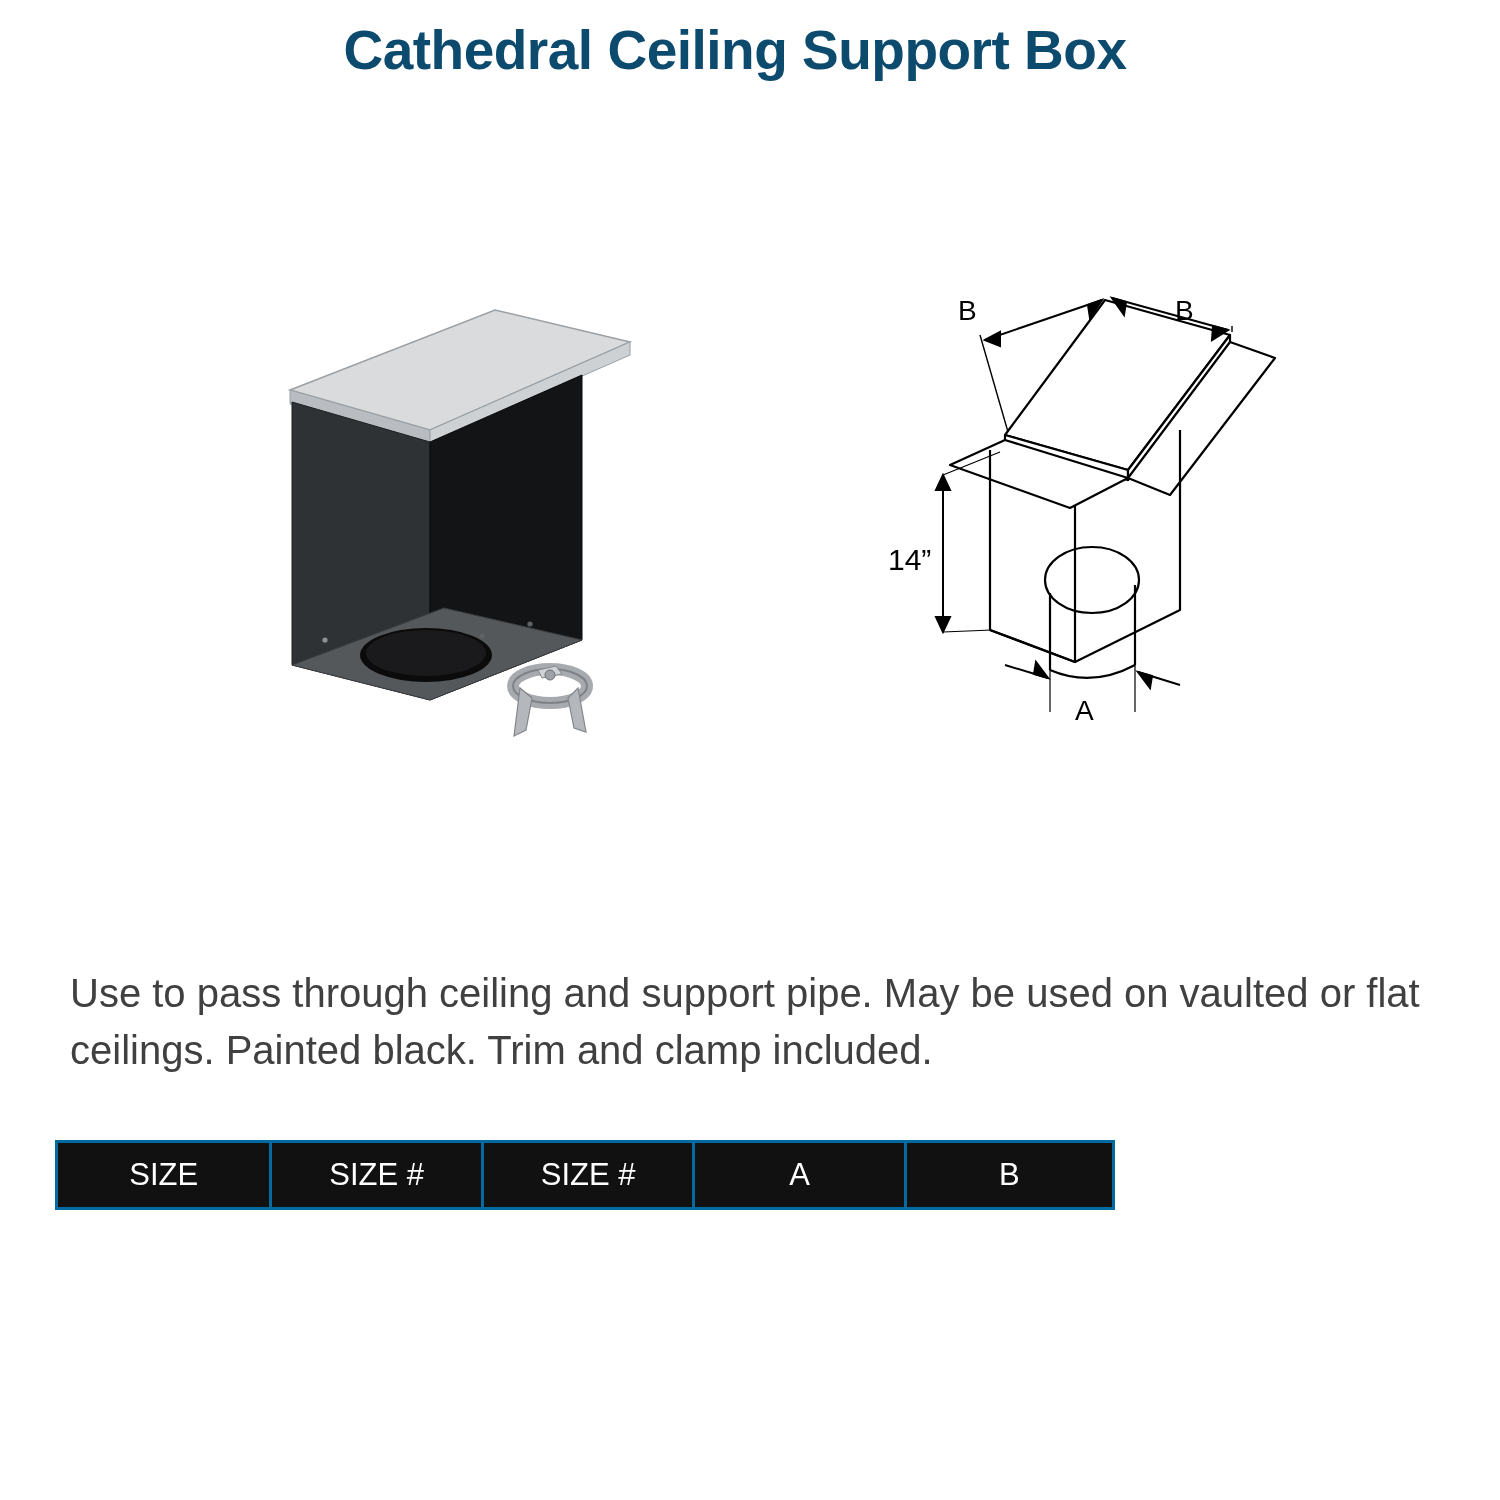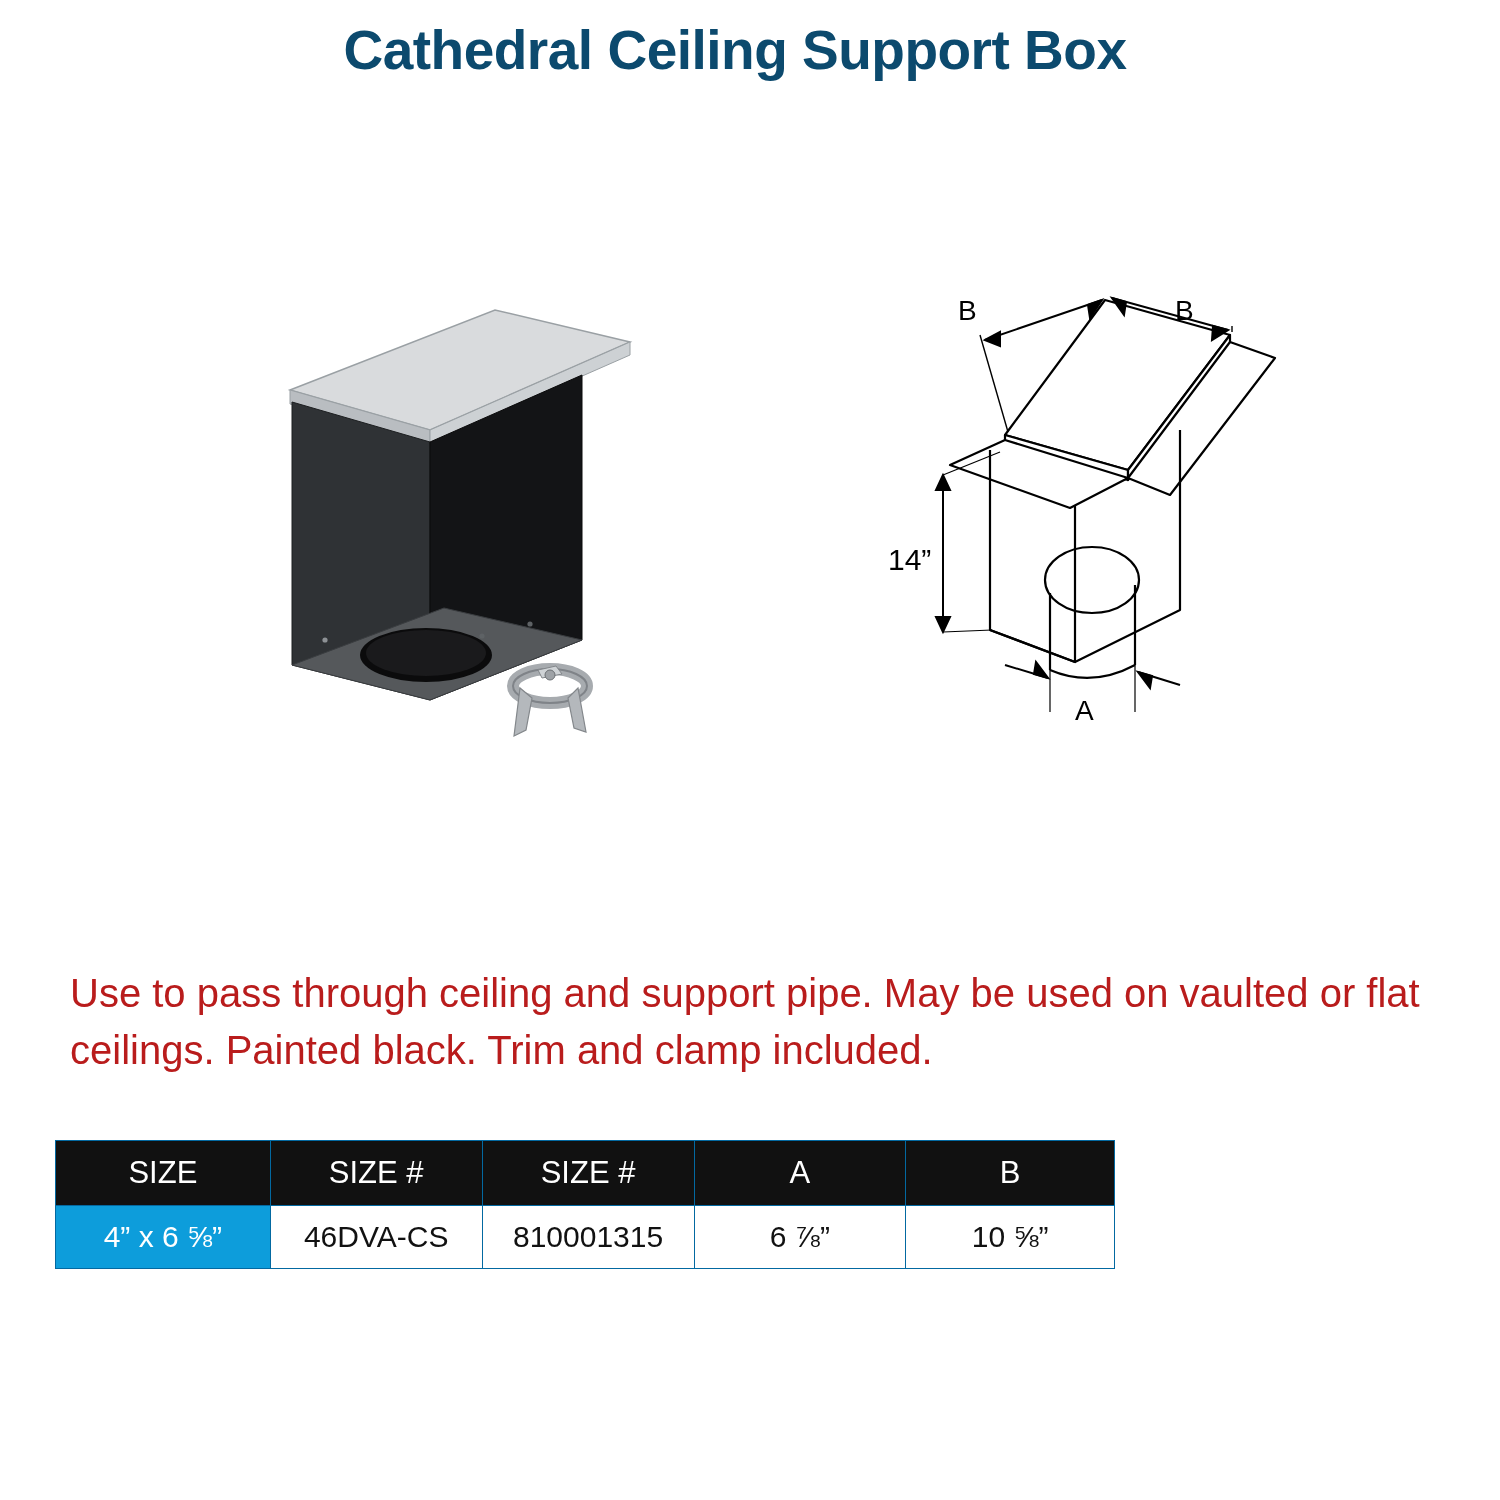--- a/index.html
+++ b/index.html
@@ -49,36 +49,36 @@
   }
 
   
   .description {
     position: absolute;
     left: 70px;
     top: 965px;
     width: 1400px;
     font-size: 40px;
     line-height: 1.42;
-    color: #b91c1c;
+    color: #404040;
     font-family: "Liberation Sans", sans-serif;
   }
 
   
   .spec-table {
     position: absolute;
     left: 55px;
     top: 1140px;
     border-collapse: collapse;
     width: 1060px;
     font-size: 30px;
   }
   .spec-table th,
   .spec-table td {
-    border: 1px solid #0369a1;
+    border: 3px solid #0369a1;
     text-align: center;
     padding: 0;
     height: 62px;
     font-weight: normal;
     font-family: "Liberation Sans", sans-serif;
   }
   .spec-table thead th {
     background: #111111;
     color: #ffffff;
     font-size: 31px;
@@ -200,21 +200,14 @@
   <thead>
     <tr>
       <th>SIZE</th>
       <th>SIZE #</th>
       <th>SIZE #</th>
       <th>A</th>
       <th>B</th>
     </tr>
   </thead>
   <tbody>
-    <tr class="row-a">
-      <td class="size-cell">4” x 6 ⅝”</td>
-      <td>46DVA-CS</td>
-      <td>810001315</td>
-      <td>6 ⅞”</td>
-      <td>10 ⅝”</td>
-    </tr>
   </tbody>
 </table>
 
 </body></html>

